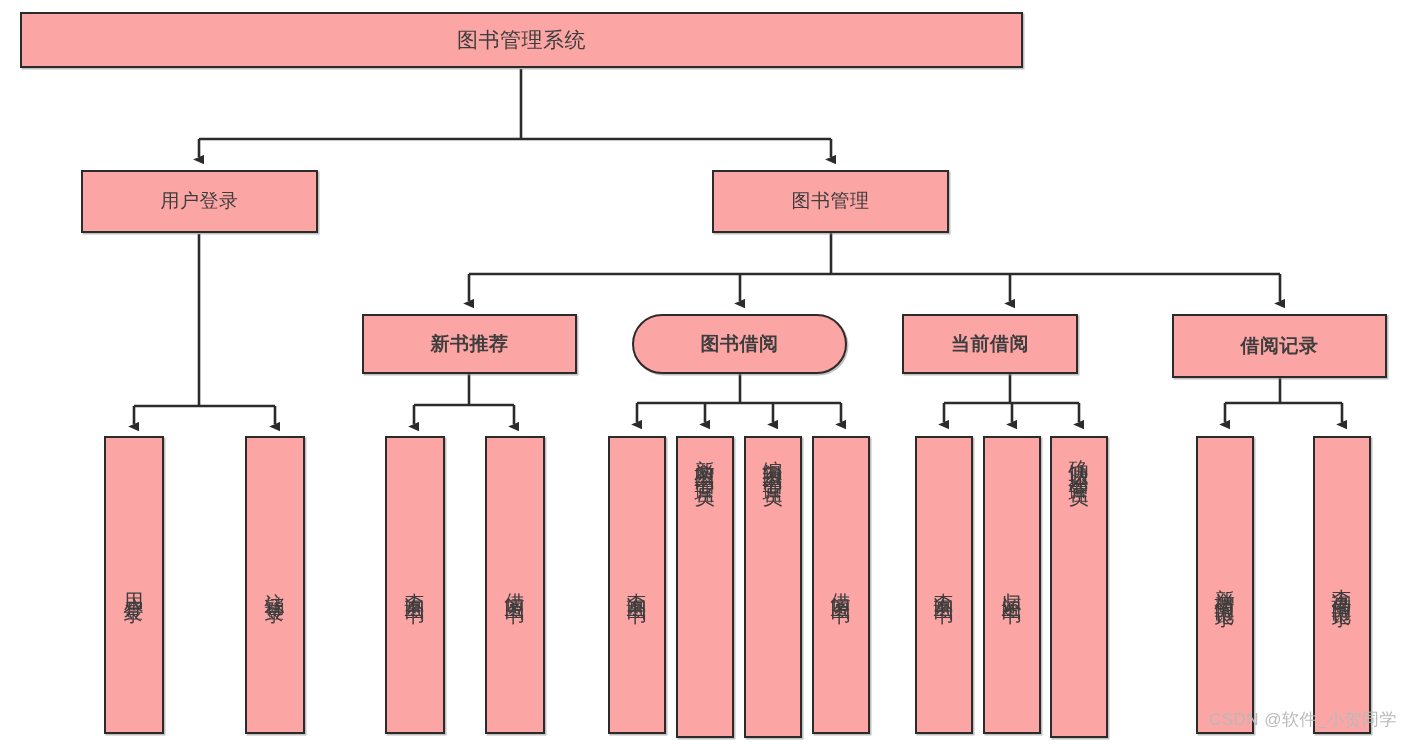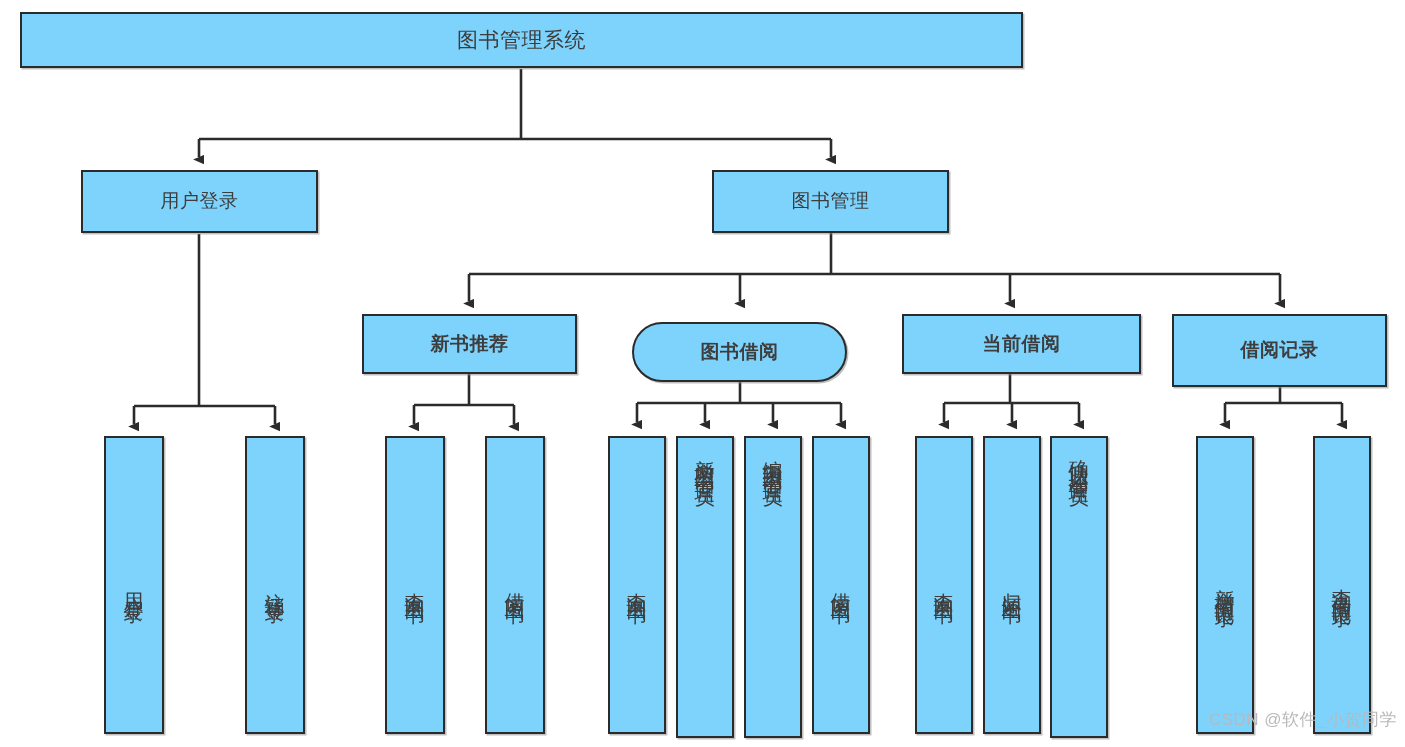--- a/index.html
+++ b/index.html
@@ -22,21 +22,21 @@
     left: 0;
     top: 0;
     width: 1405px;
     height: 747px;
     pointer-events: none;
   }
   .node {
     position: absolute;
     box-sizing: border-box;
     border: 2px solid #2b2b2b;
-    background: #7dd3fc;
+    background: #fca5a5;
     display: flex;
     align-items: center;
     justify-content: center;
     color: #3a3a3a;
     box-shadow: 1.5px 1.5px 0 rgba(140,140,140,0.55);
   }
   .node .label {
     color: #3d3d3d;
     letter-spacing: 0.5px;
     line-height: 1.18;
@@ -142,29 +142,29 @@
   </div>
 
   <div class="node lvl1" style="left:712px; top:170px; width:237px; height:63px;justify-content:center;">
     <span class="label">图书管理</span>
   </div>
 
   <div class="node lvl2" style="left:362px; top:314px; width:215px; height:60px;">
     <span class="label">新书推荐</span>
   </div>
 
-  <div class="node lvl2" style="left:632px; top:322px; width:215px; height:60px;border-radius:30px;">
+  <div class="node lvl2" style="left:632px; top:314px; width:215px; height:60px;border-radius:30px;">
     <span class="label">图书借阅</span>
   </div>
 
-  <div class="node lvl2" style="left:902px; top:314px; width:239px; height:60px;">
+  <div class="node lvl2" style="left:902px; top:314px; width:176px; height:60px;">
     <span class="label">当前借阅</span>
   </div>
 
-  <div class="node lvl2" style="left:1172px; top:314px; width:215px; height:73px;">
+  <div class="node lvl2" style="left:1172px; top:314px; width:215px; height:64px;">
     <span class="label">借阅记录</span>
   </div>
 
   <div class="node leaf mid" style="left:104px; top:436px; width:60px; height:298px;">
     <span class="label">用户登录</span>
   </div>
 
   <div class="node leaf mid" style="left:245px; top:436px; width:60px; height:298px;">
     <span class="label">注销登录</span>
   </div>

